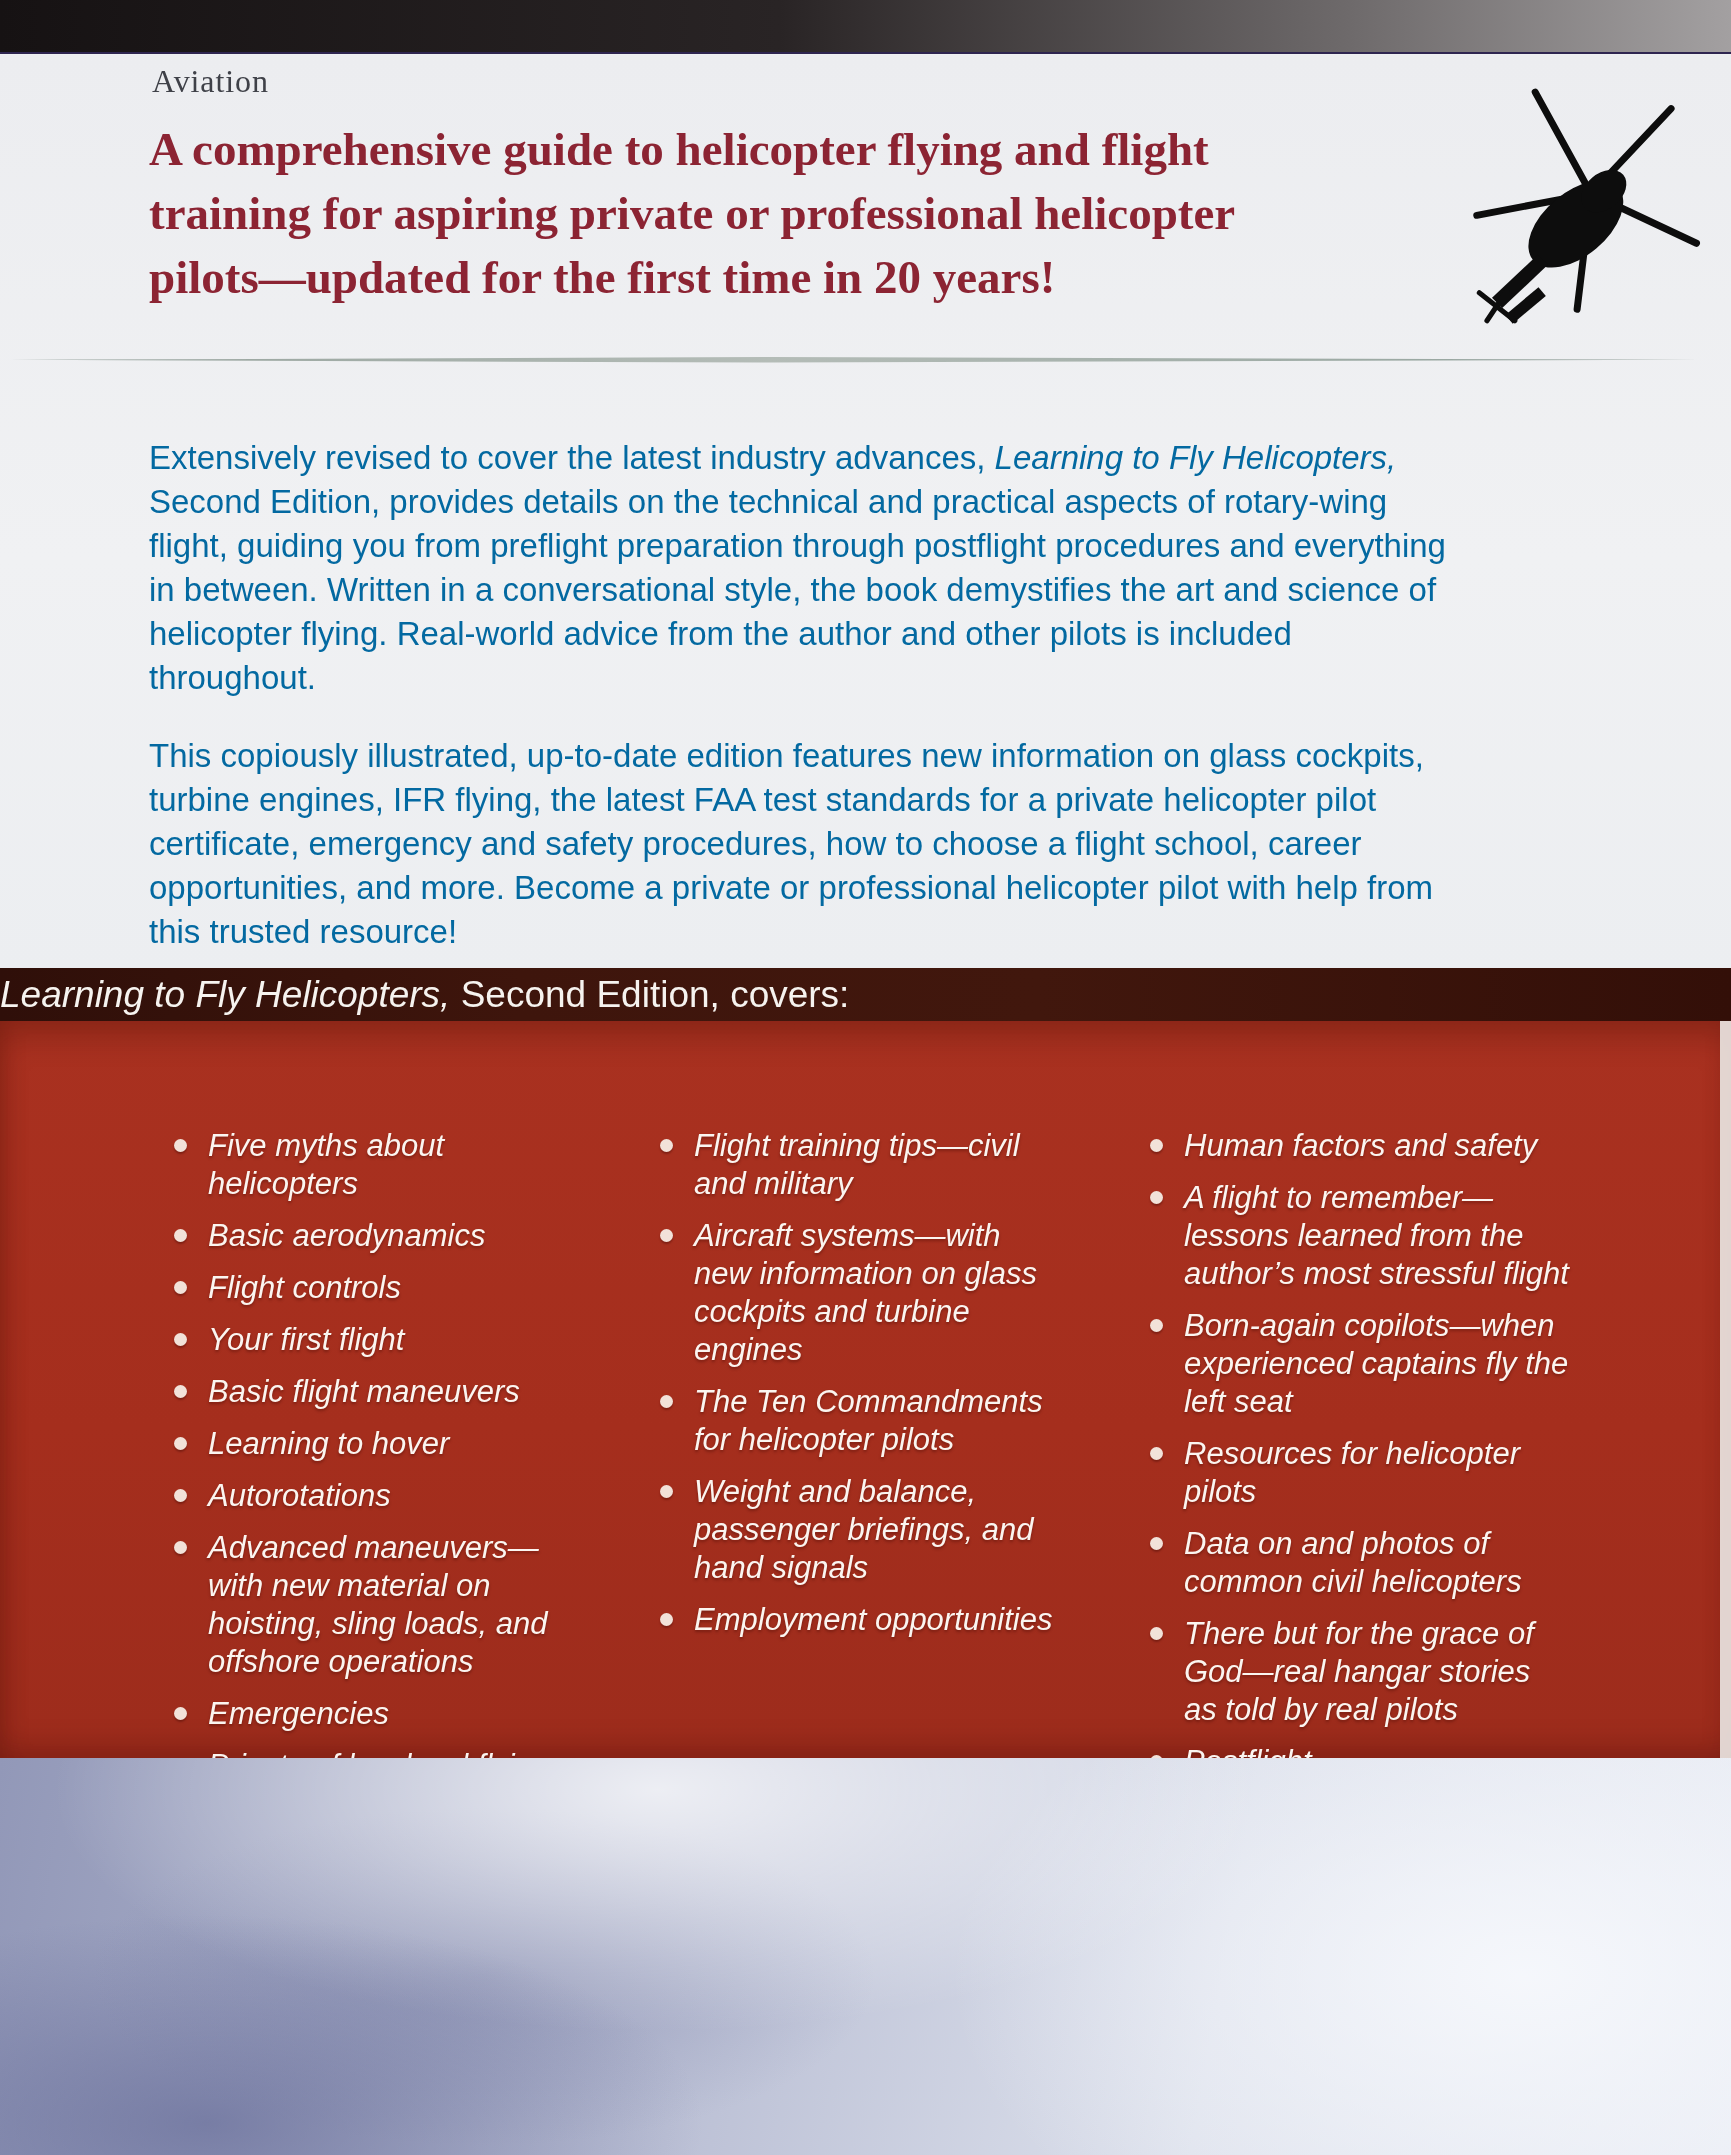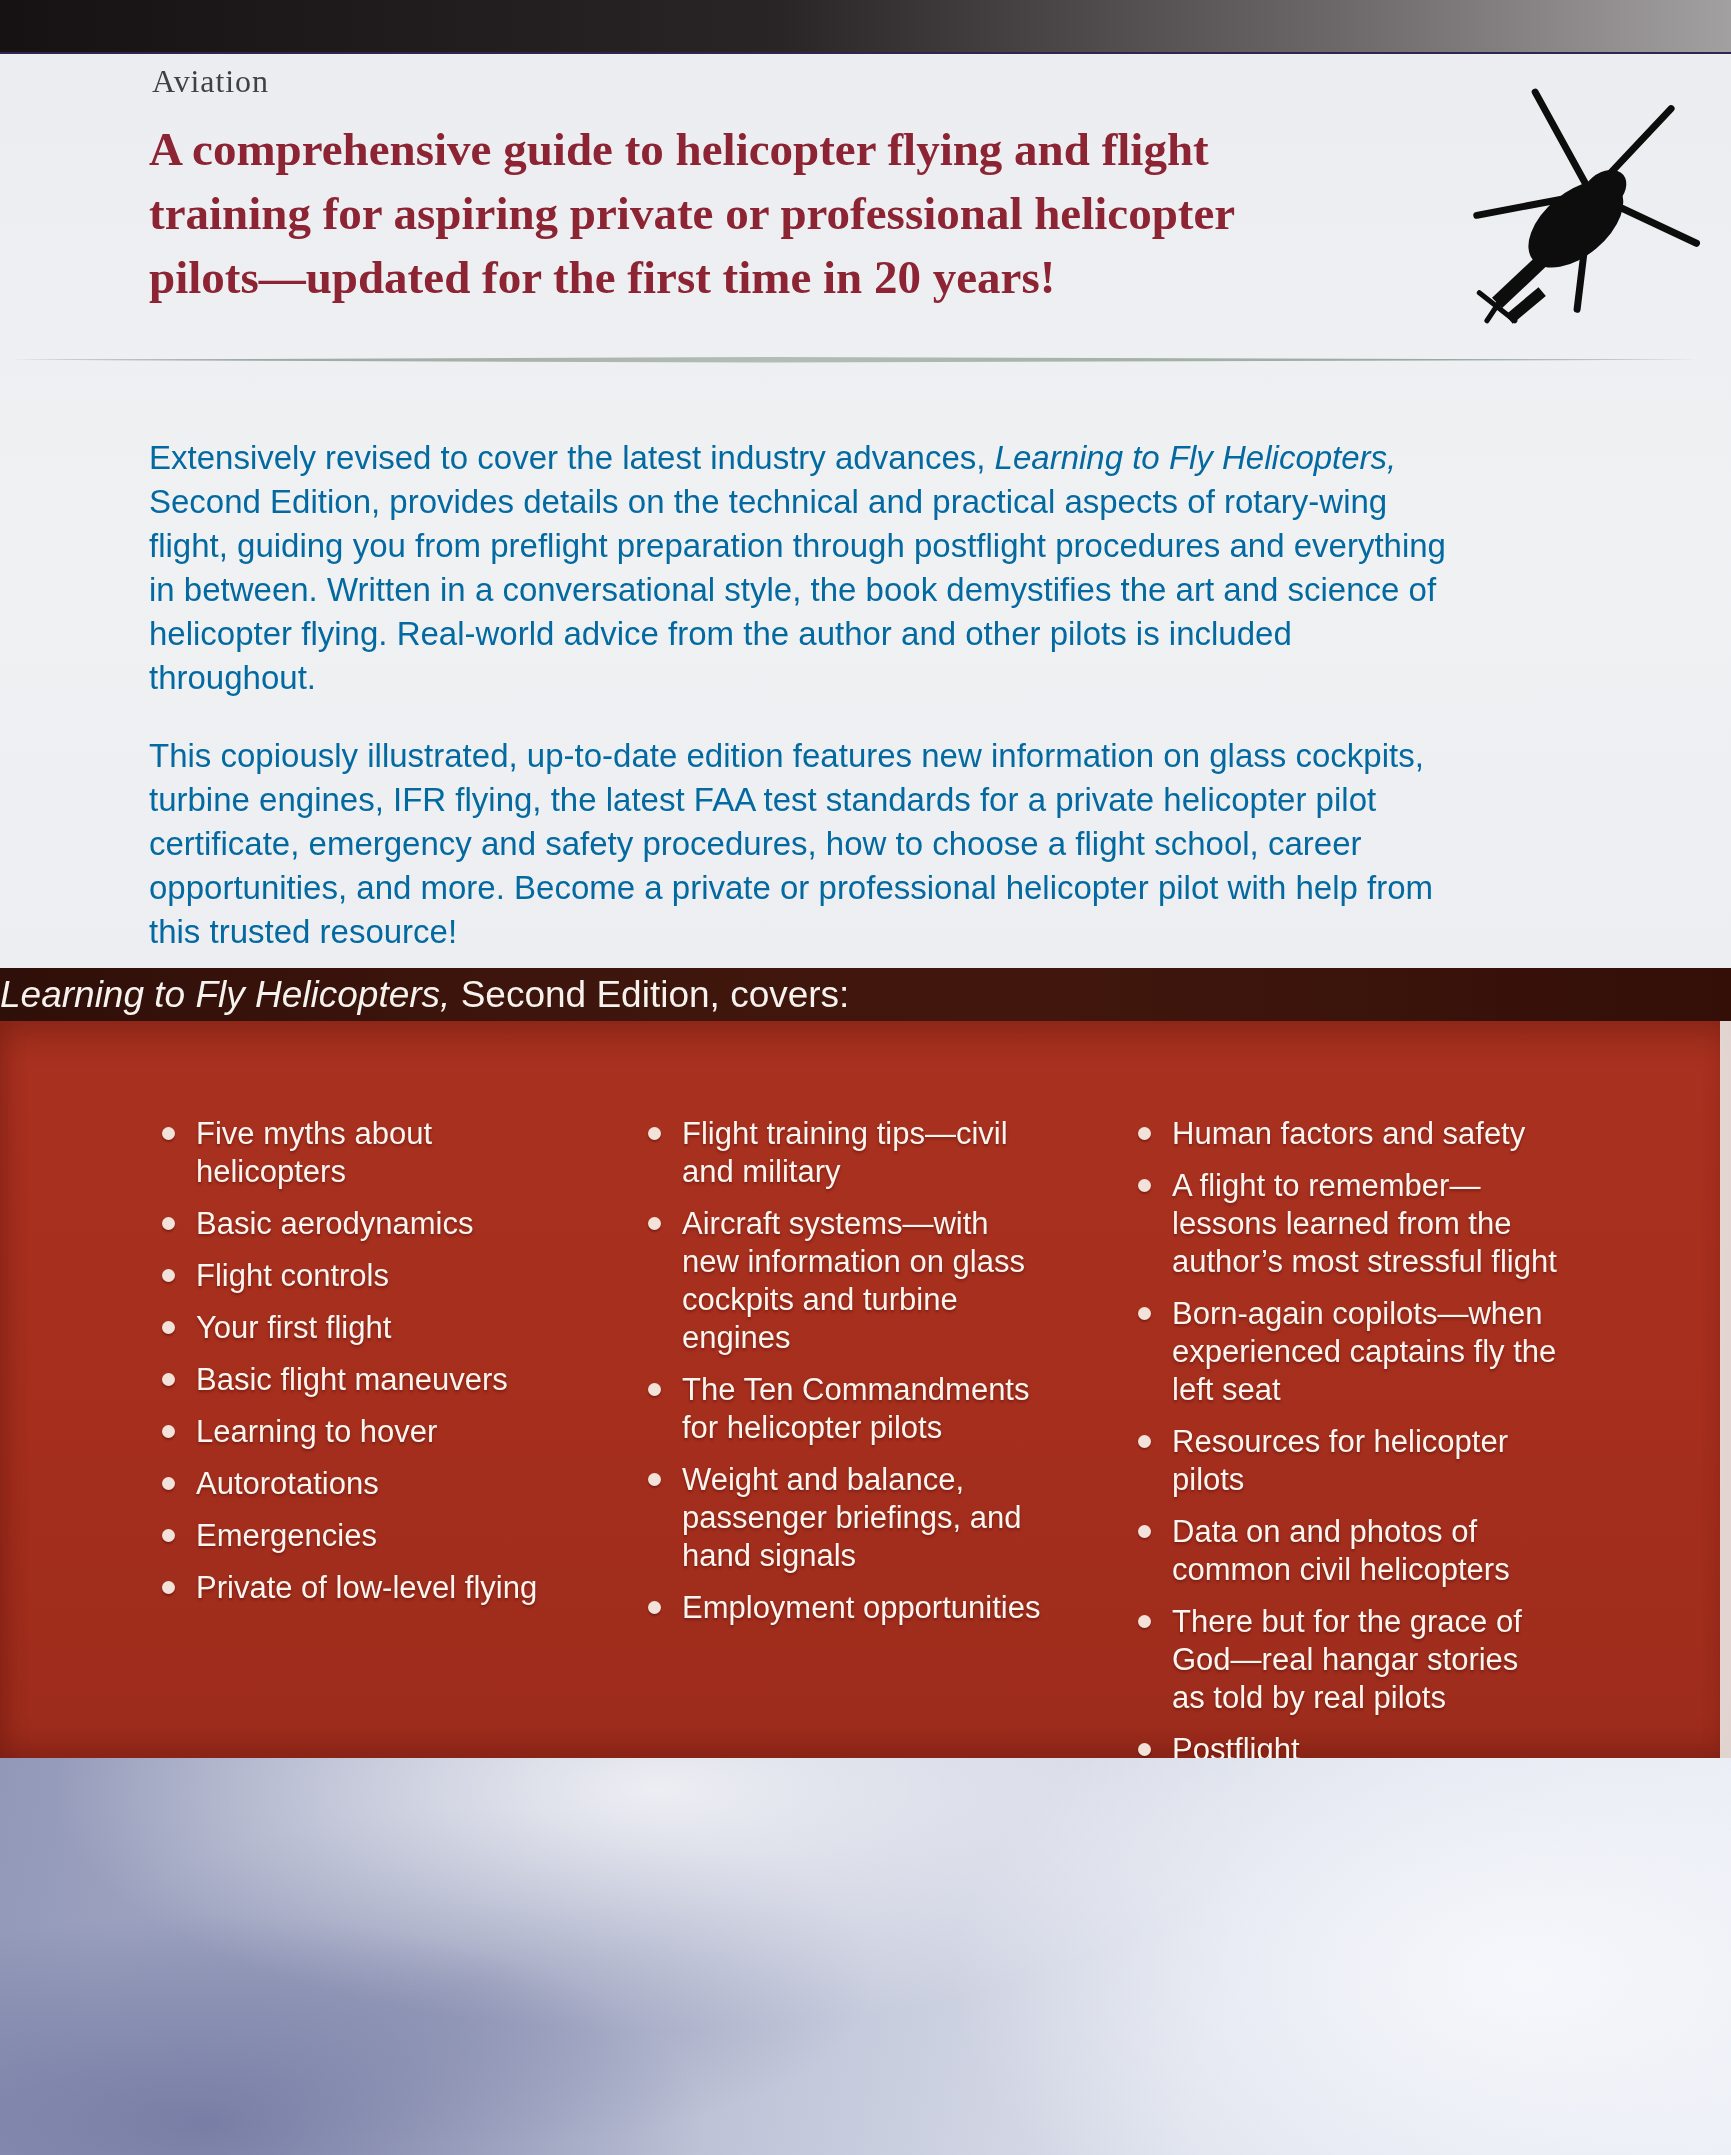--- a/index.html
+++ b/index.html
@@ -37,21 +37,21 @@
   
   .banner-head{position:absolute;left:0;top:968px;width:100%;height:53px;
     background:linear-gradient(90deg,#2f0f09 0%,#3e150c 30%,#41170d 60%,#330f08 100%);
     color:#f6f3ef;font-size:37px;line-height:53px;text-align:left;}
   .banner-head .it{font-style:italic;}
   .banner-body{position:absolute;left:0;top:1021px;width:100%;height:737px;
     background:linear-gradient(180deg,var(--red) 0%,#a52e1d 55%,#9d2c1c 100%);
     box-shadow:inset 0 17px 28px rgba(60,10,5,.25), inset 0 -13px 24px rgba(70,12,6,.25);}
   .edge-strip{position:absolute;right:0;top:1021px;width:11.2px;height:737px;background:#ebe8e4;opacity:.9;}
 
-  .col{position:absolute;top:1111px;margin:4px;padding:0;list-style:none;color:#fbf5f0;}
+  .col{position:absolute;top:1111px;margin:16px;padding:0;list-style:none;color:#fbf5f0;font-style:italic;}
   .col li{position:relative;margin:0 0 14px 35px;font-size:31px;line-height:38px;
     text-shadow:0 1.9px 2.8px rgba(70,10,5,.45);}
   .col li::before{content:"";position:absolute;left:-34px;top:12px;width:13px;height:13px;
     border-radius:50%;background:#f2e2d9;box-shadow:0 1.9px 1.9px rgba(70,10,5,.4);}
   .col1{left:157px;width:401px;}
   .col2{left:643px;width:406px;}
   .col3{left:1133px;width:420px;}
 
   
   .sky{position:absolute;left:0;top:1758px;width:100%;height:397px;
@@ -111,20 +111,21 @@
   <div class="edge-strip"></div>
 
   <ul class="col col1">
       <li>Five myths about helicopters</li>
       <li>Basic aerodynamics</li>
       <li>Flight controls</li>
       <li>Your first flight</li>
       <li>Basic flight maneuvers</li>
       <li>Learning to hover</li>
       <li>Autorotations</li>
+      <li>Advanced maneuvers—with new material on hoisting, sling loads, and offshore operations</li>
       <li>Emergencies</li>
       <li>Private of low-level flying</li>
     </ul>
   <ul class="col col2">
       <li>Flight training tips—civil and military</li>
       <li>Aircraft systems—with new information on glass cockpits and turbine engines</li>
       <li>The Ten Commandments for helicopter pilots</li>
       <li>Weight and balance, passenger briefings, and hand signals</li>
       <li>Employment opportunities</li>
     </ul>

